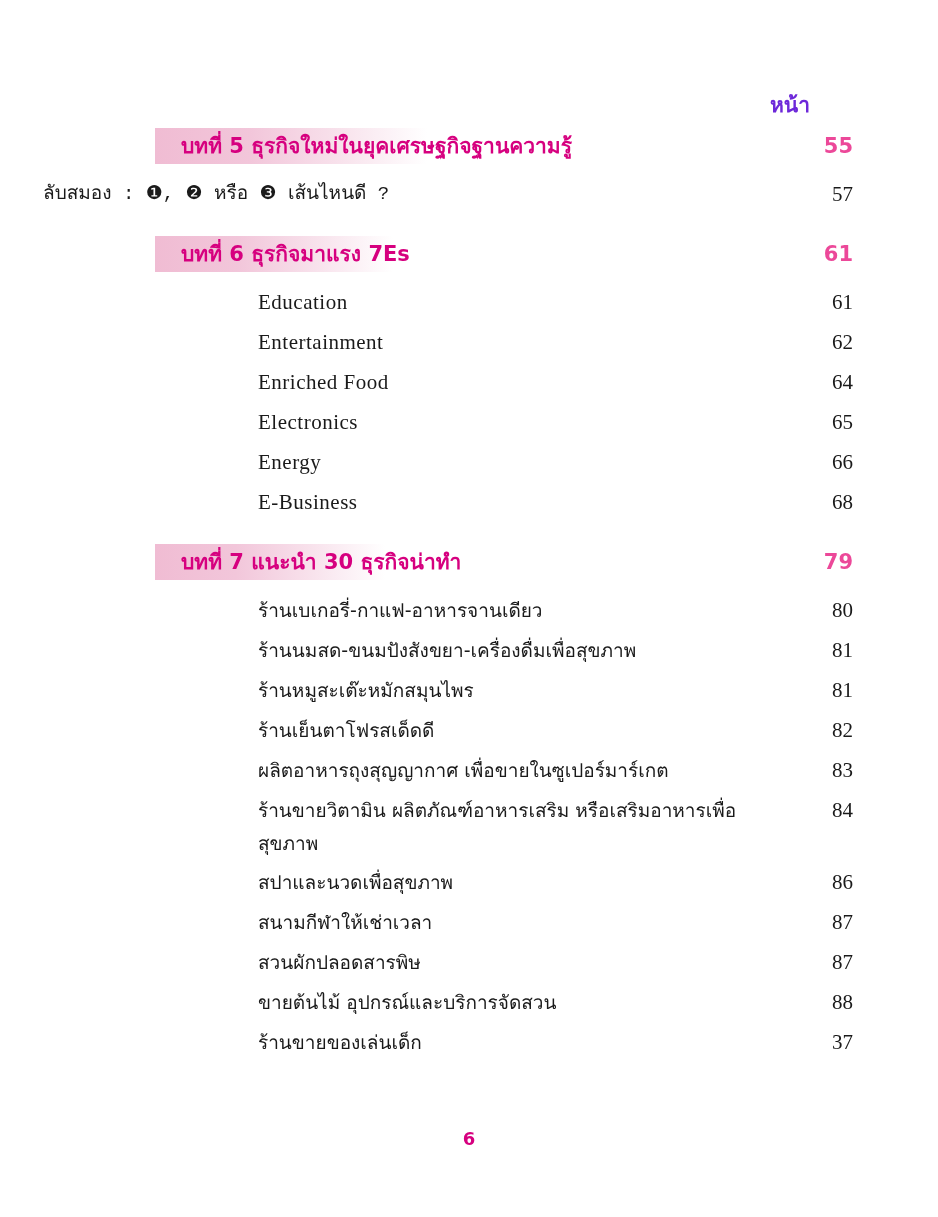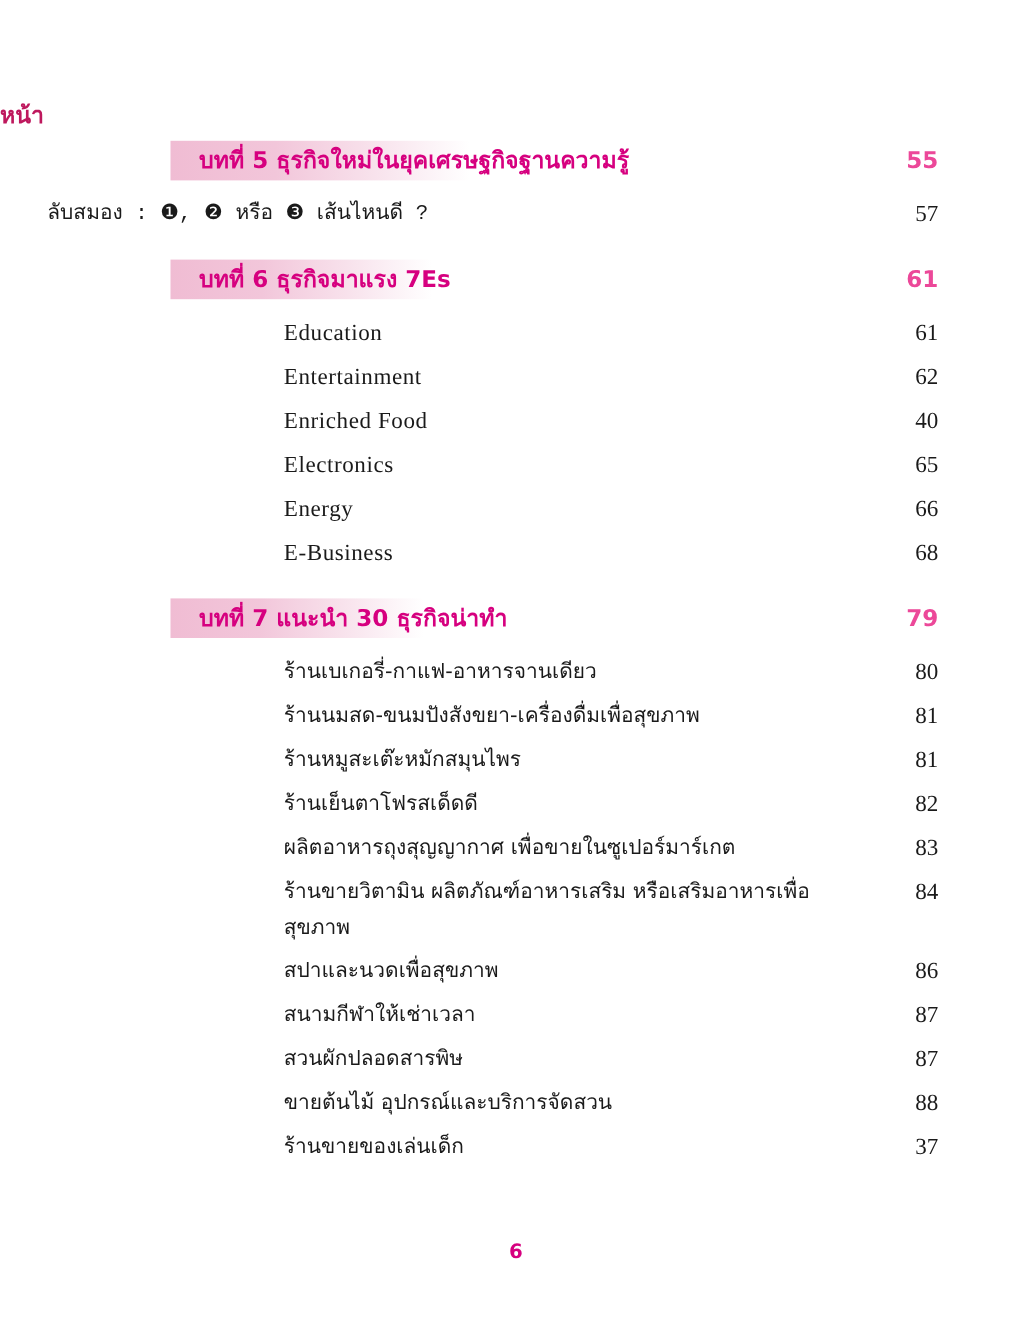--- a/index.html
+++ b/index.html
@@ -22,22 +22,22 @@
     height: 1217px;
     background: #ffffff;
   }
 
   
   .col-header {
     position: absolute;
     top: 88px;
     left: 0;
     width: 810px;
-    text-align: left;
-    color: #be185d;
+    text-align: right;
+    color: #6d28d9;
     font-family: Liberation Mono, monospace;
     font-size: 21px;
     font-weight: 700;
     letter-spacing: 0px;
   }
 
   
   .toc {
     position: absolute;
     top: 128px;
@@ -196,21 +196,21 @@
       <div class="entry latin">
         <div class="e-text">Education</div>
         <div class="e-page">61</div>
       </div>
       <div class="entry latin">
         <div class="e-text">Entertainment</div>
         <div class="e-page">62</div>
       </div>
       <div class="entry latin">
         <div class="e-text">Enriched Food</div>
-        <div class="e-page">40</div>
+        <div class="e-page">64</div>
       </div>
       <div class="entry latin">
         <div class="e-text">Electronics</div>
         <div class="e-page">65</div>
       </div>
       <div class="entry latin">
         <div class="e-text">Energy</div>
         <div class="e-page">66</div>
       </div>
       <div class="entry latin">

